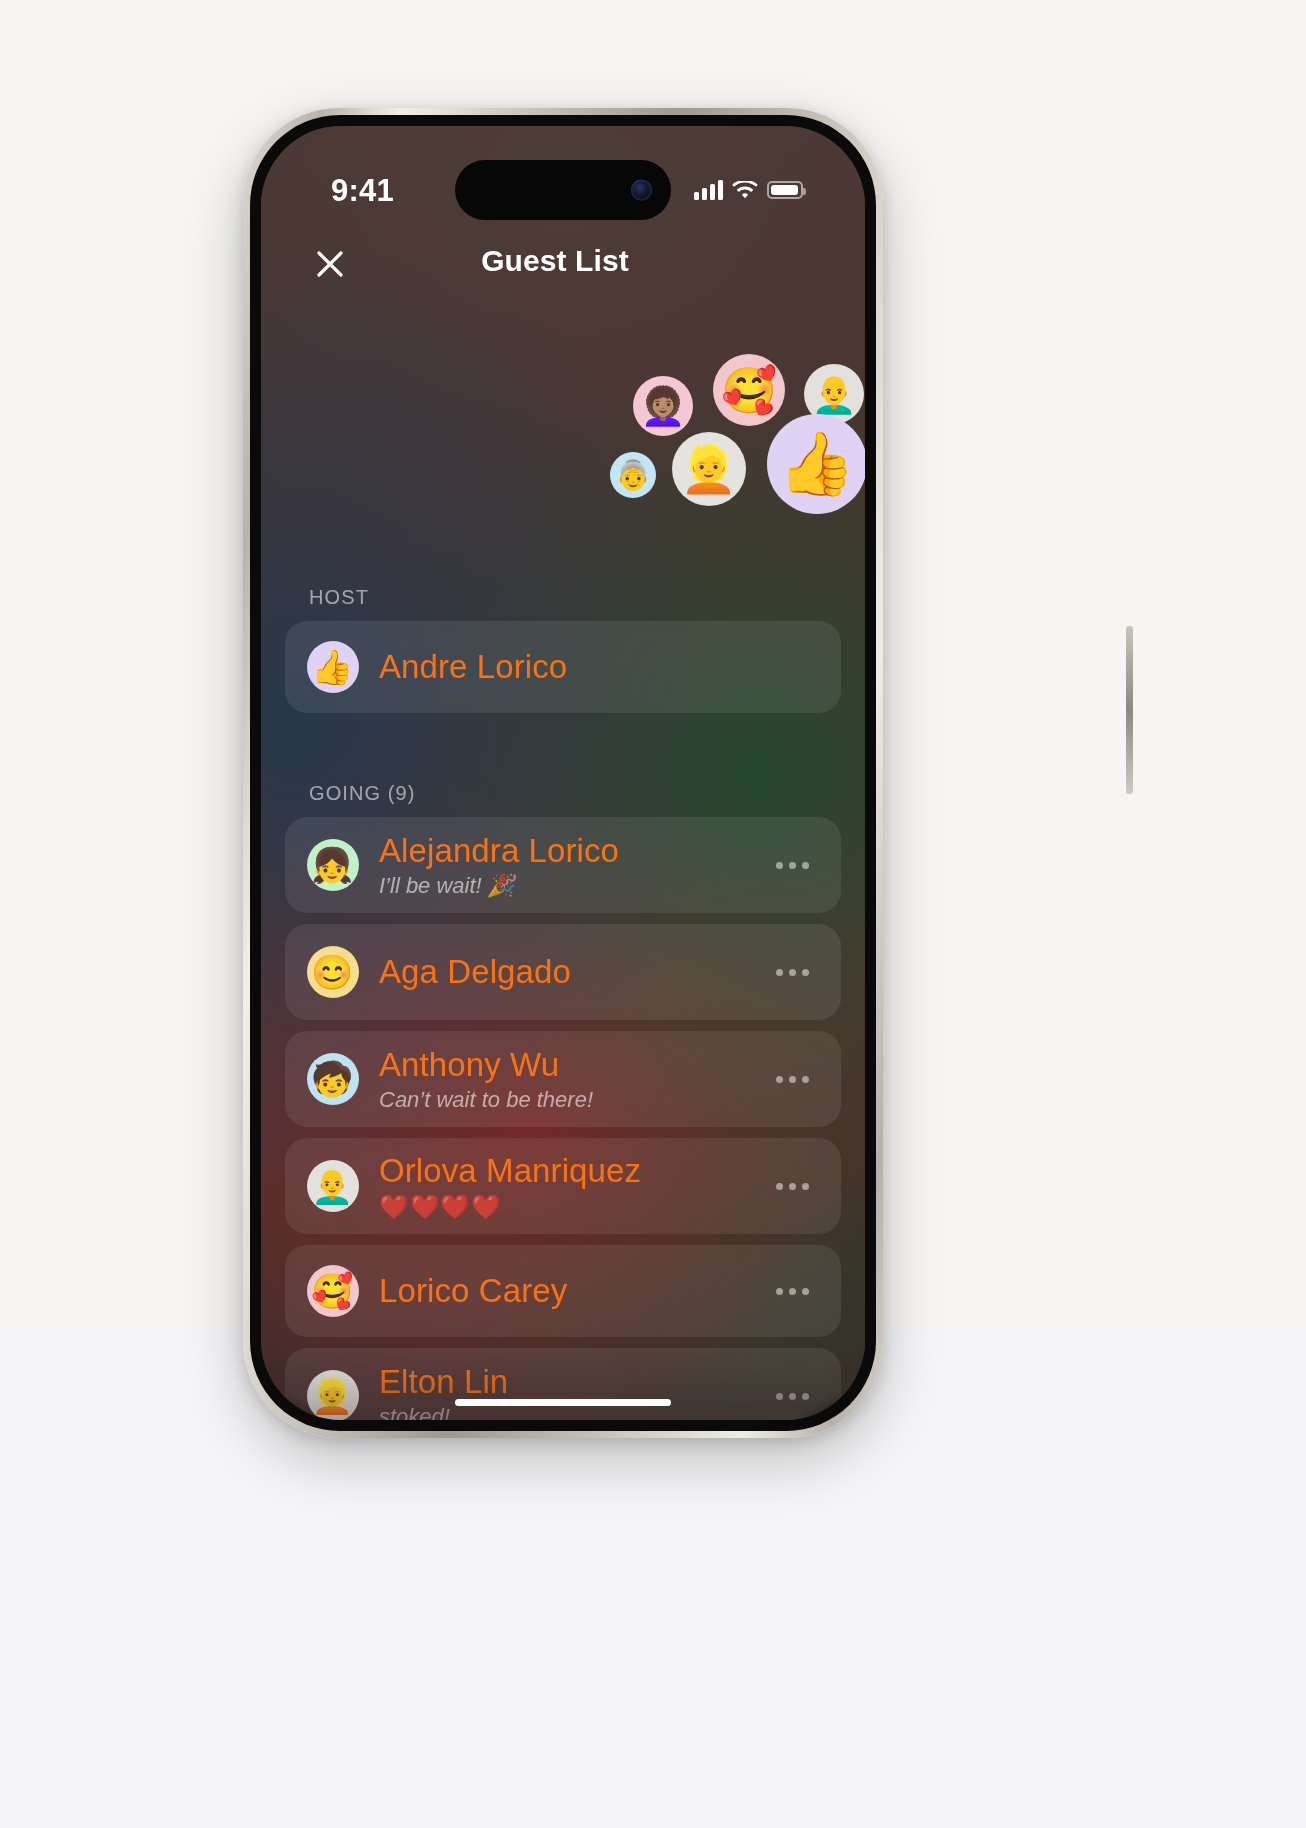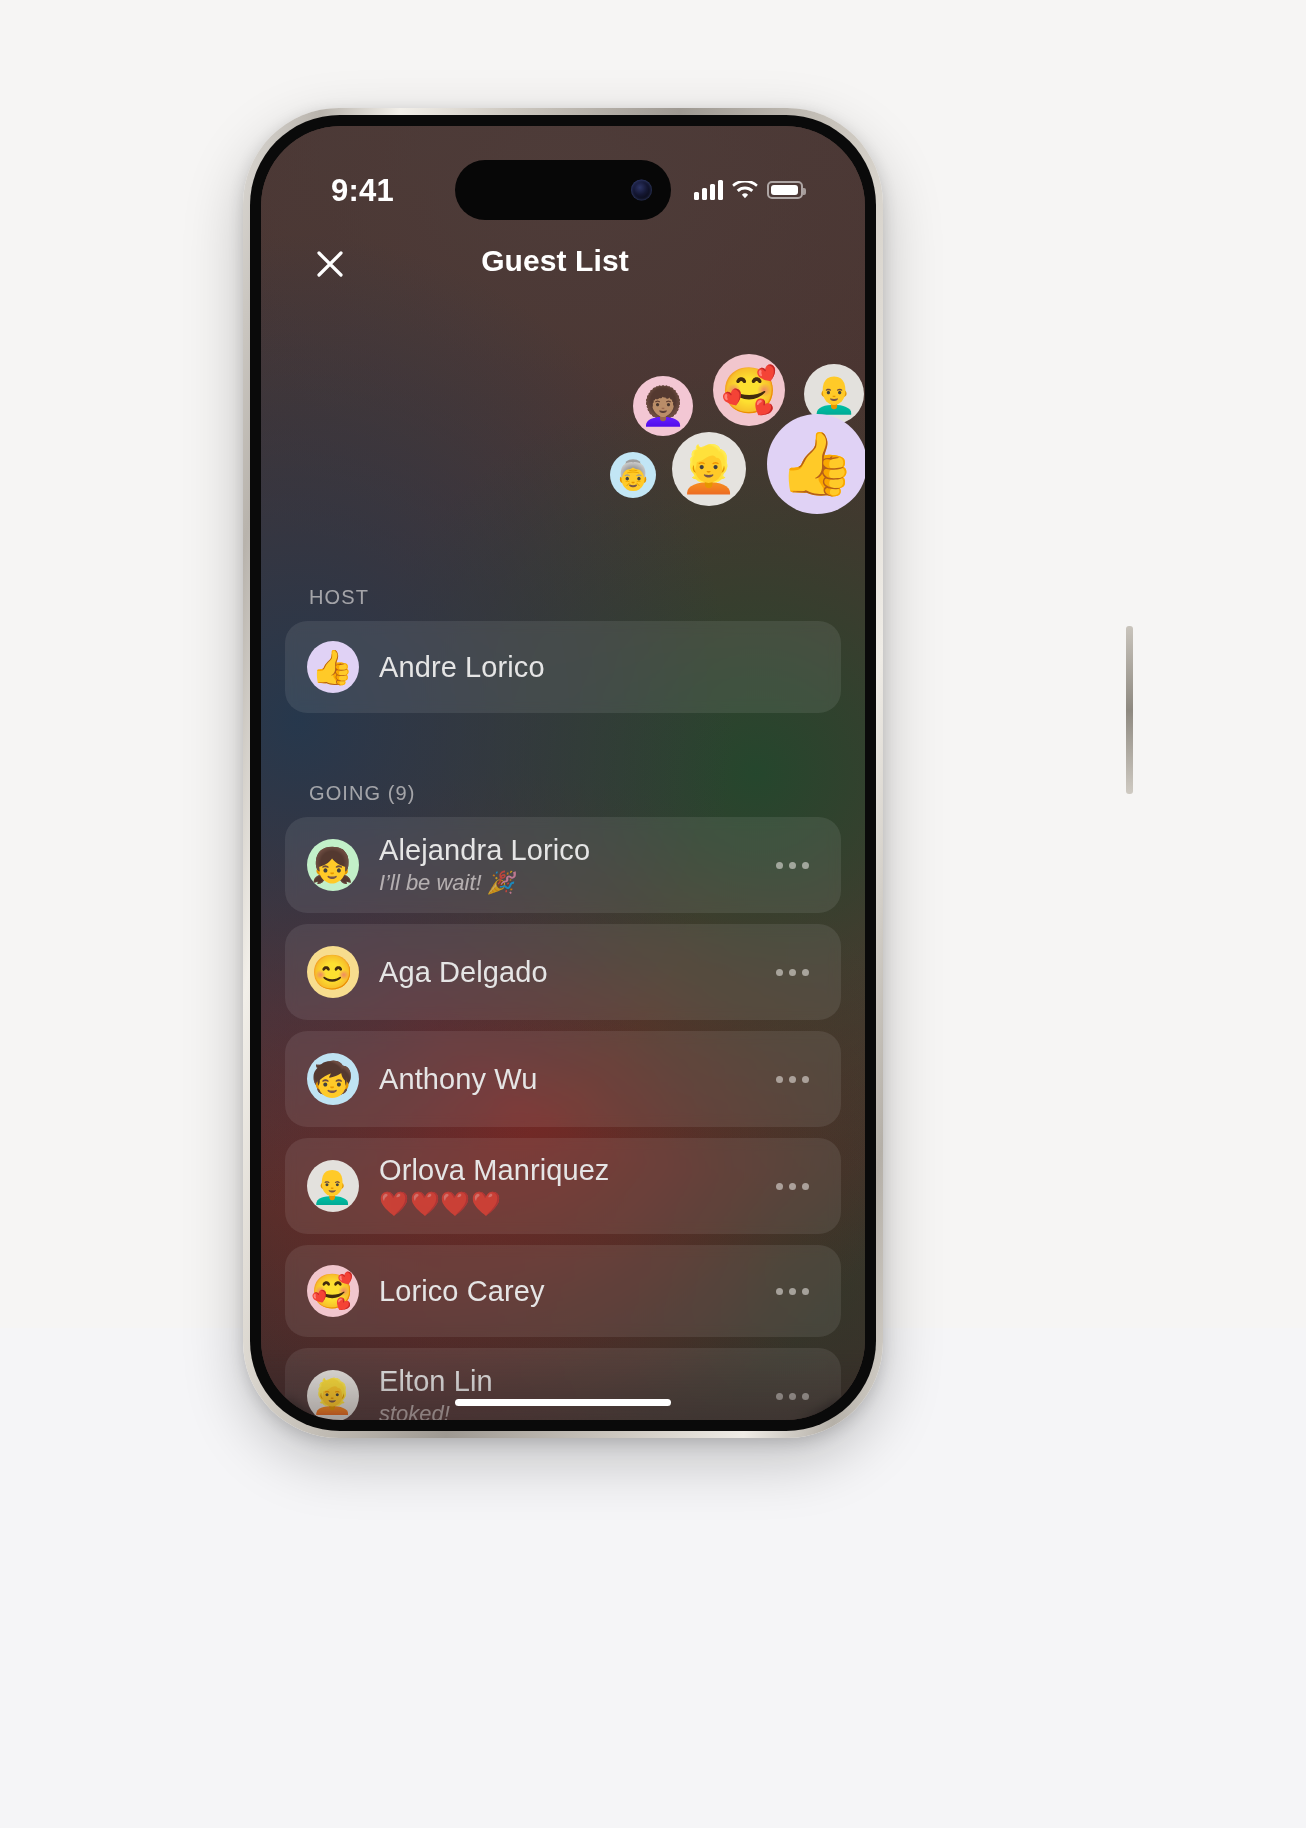--- a/index.html
+++ b/index.html
@@ -161,21 +161,21 @@
   .row.tall { height: 96px; }
   .row-av {
     flex: 0 0 auto;
     width: 52px; height: 52px; border-radius: 50%;
     margin-right: 20px;
     display: flex; align-items: center; justify-content: center;
     overflow: hidden; line-height: 1;
   }
   .row-text { flex: 1 1 auto; min-width: 0; }
   .row-name {
-    color: #e5e5e5; font-size: 29px; font-weight: 400; letter-spacing: .1px;
+    color: #f97316; font-size: 33px; font-weight: 400; letter-spacing: .1px;
     white-space: nowrap; overflow: hidden; text-overflow: ellipsis;
   }
   .row-sub {
     margin-top: 3px;
     color: rgba(232,226,224,.68);
     font-size: 22px; font-style: italic; font-weight: 400;
     white-space: nowrap; overflow: hidden; text-overflow: ellipsis;
   }
   .row-sub.emoji { font-style: normal; font-size: 24px; letter-spacing: 1px; }
   .row-more {
@@ -309,20 +309,21 @@
                 <i></i>
                 <i></i>
               </div>
             </div>
             <div class="row tall">
               <div class="row-av" style="background: rgb(191, 227, 243); font-size: 34px;">
                 <span>🧒</span>
               </div>
               <div class="row-text">
                 <div class="row-name">Anthony Wu</div>
+                <div class="row-sub">Can’t wait to be there!</div>
               </div>
               <div class="row-more">
                 <i></i>
                 <i></i>
                 <i></i>
               </div>
             </div>
             <div class="row tall">
               <div class="row-av" style="background: rgb(227, 225, 221); font-size: 34px;">
                 <span>👨‍🦲</span>

